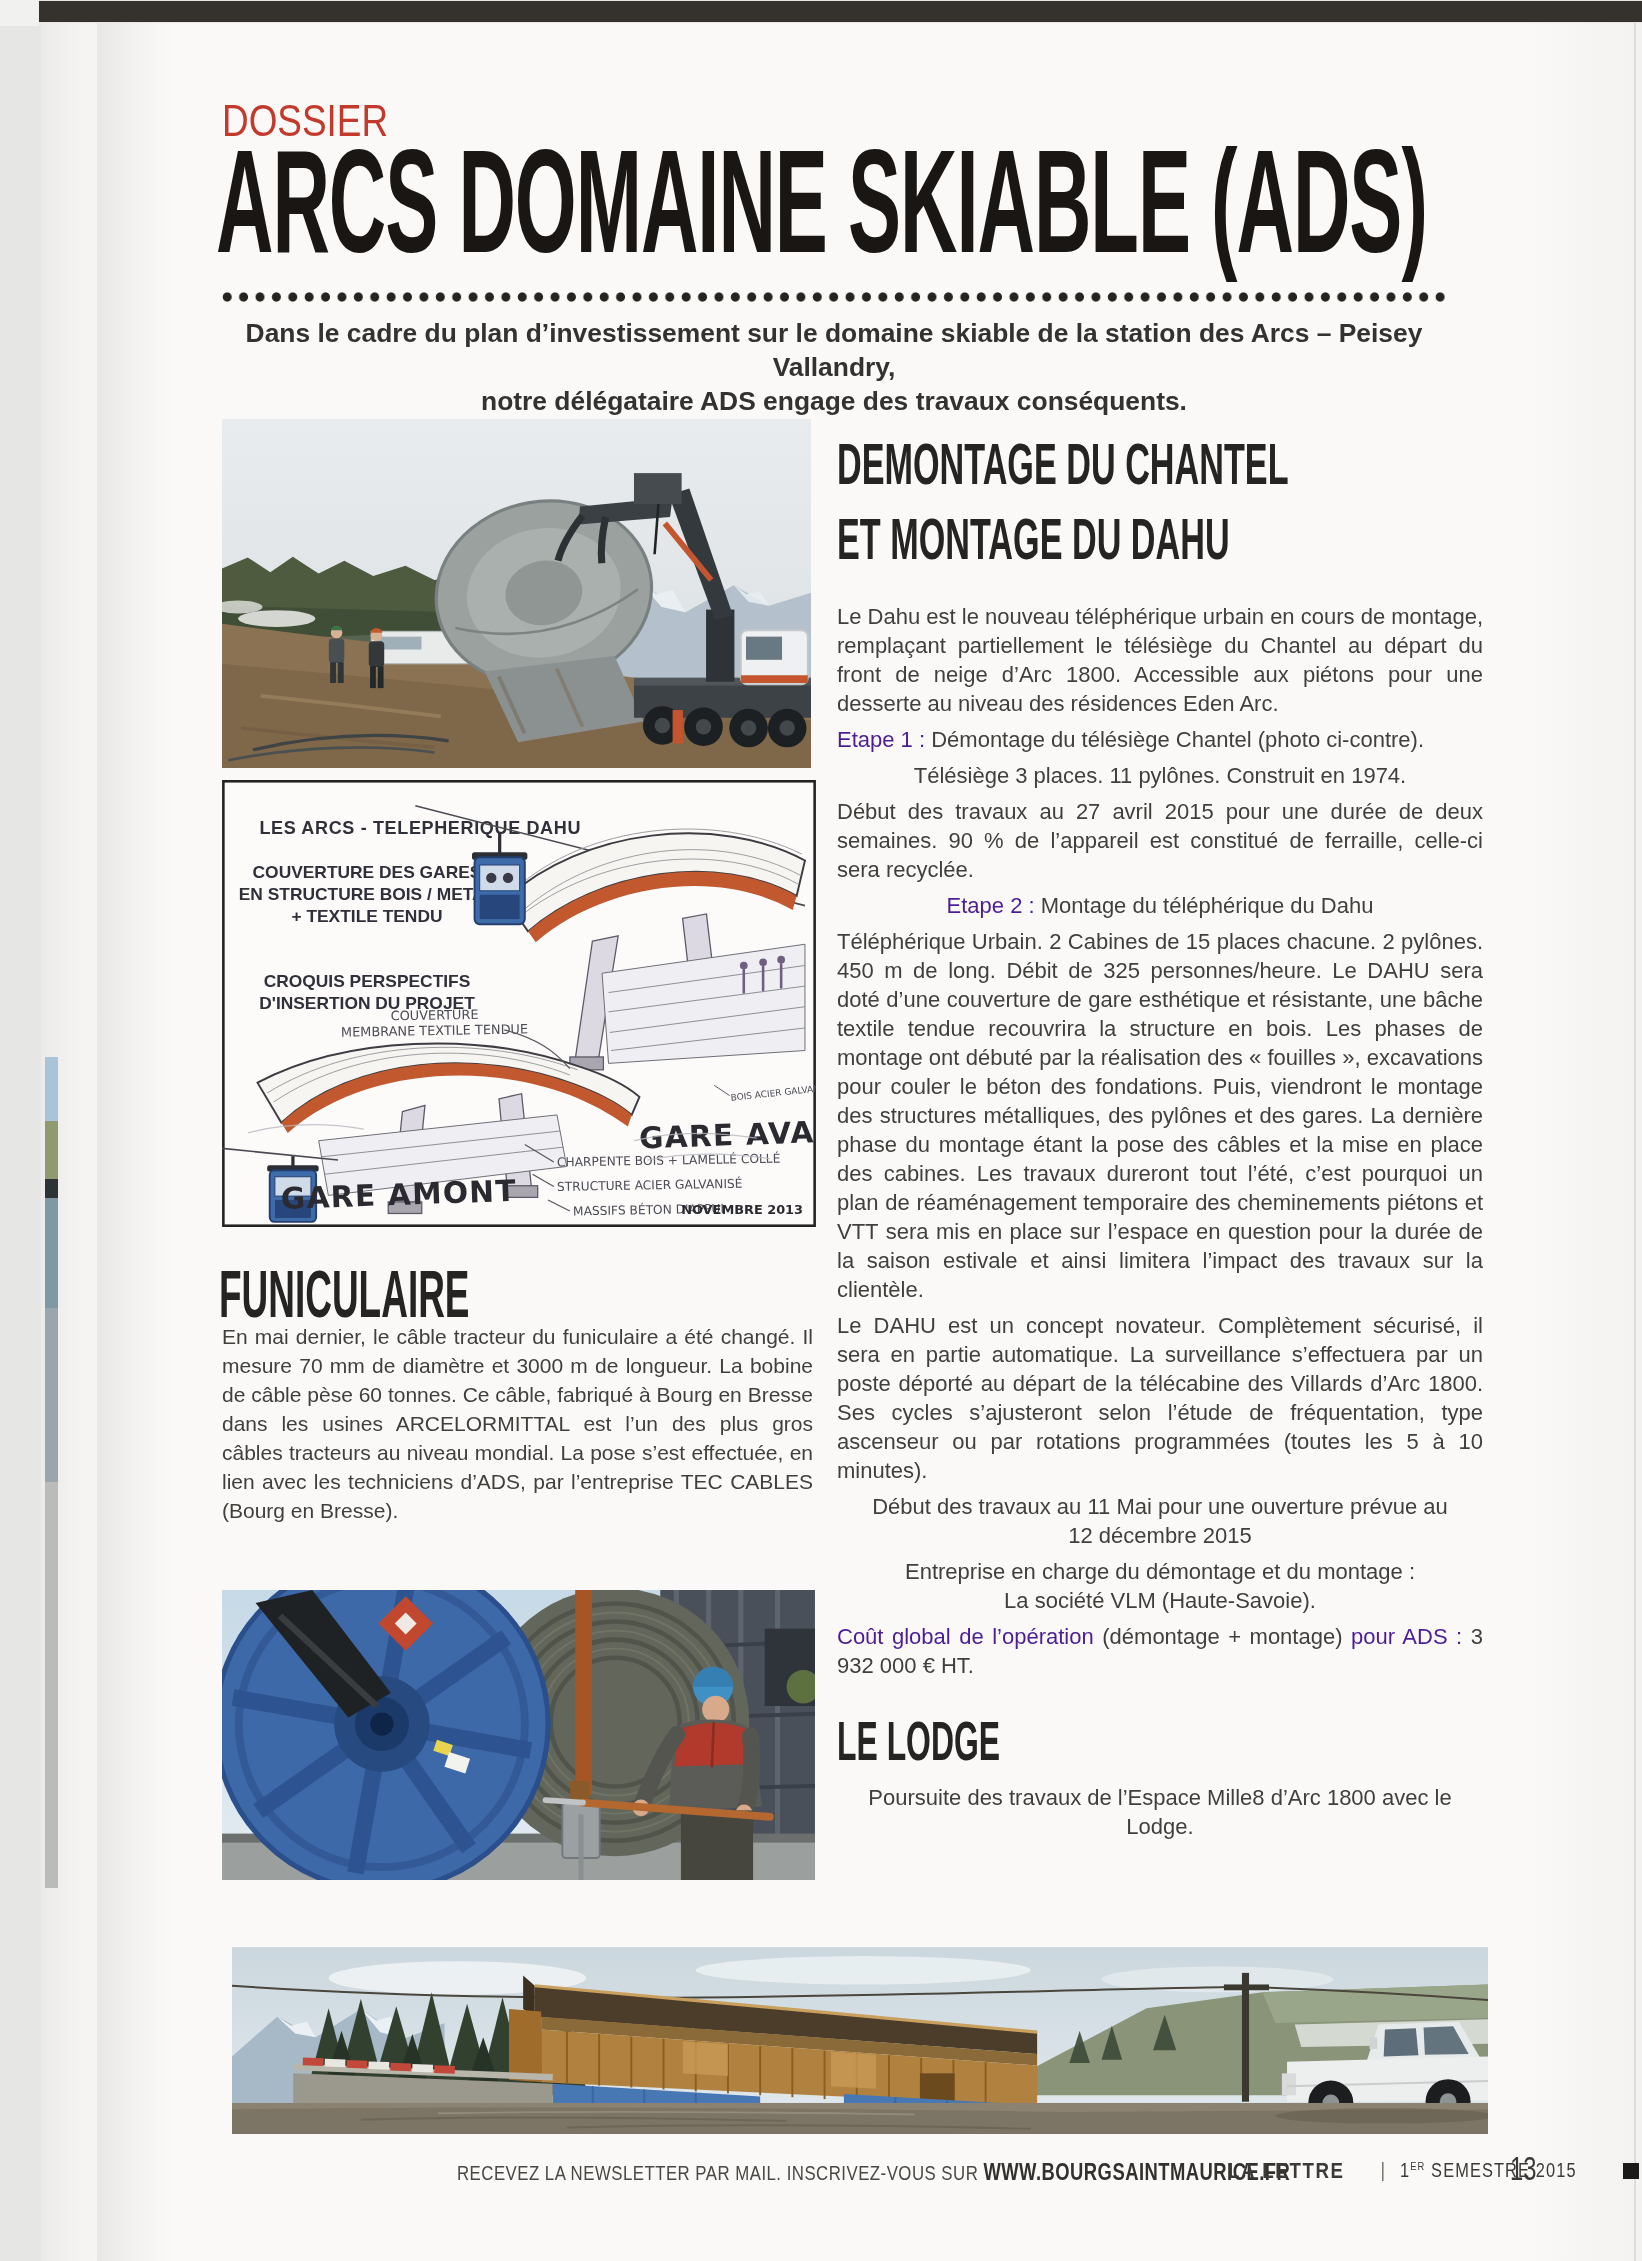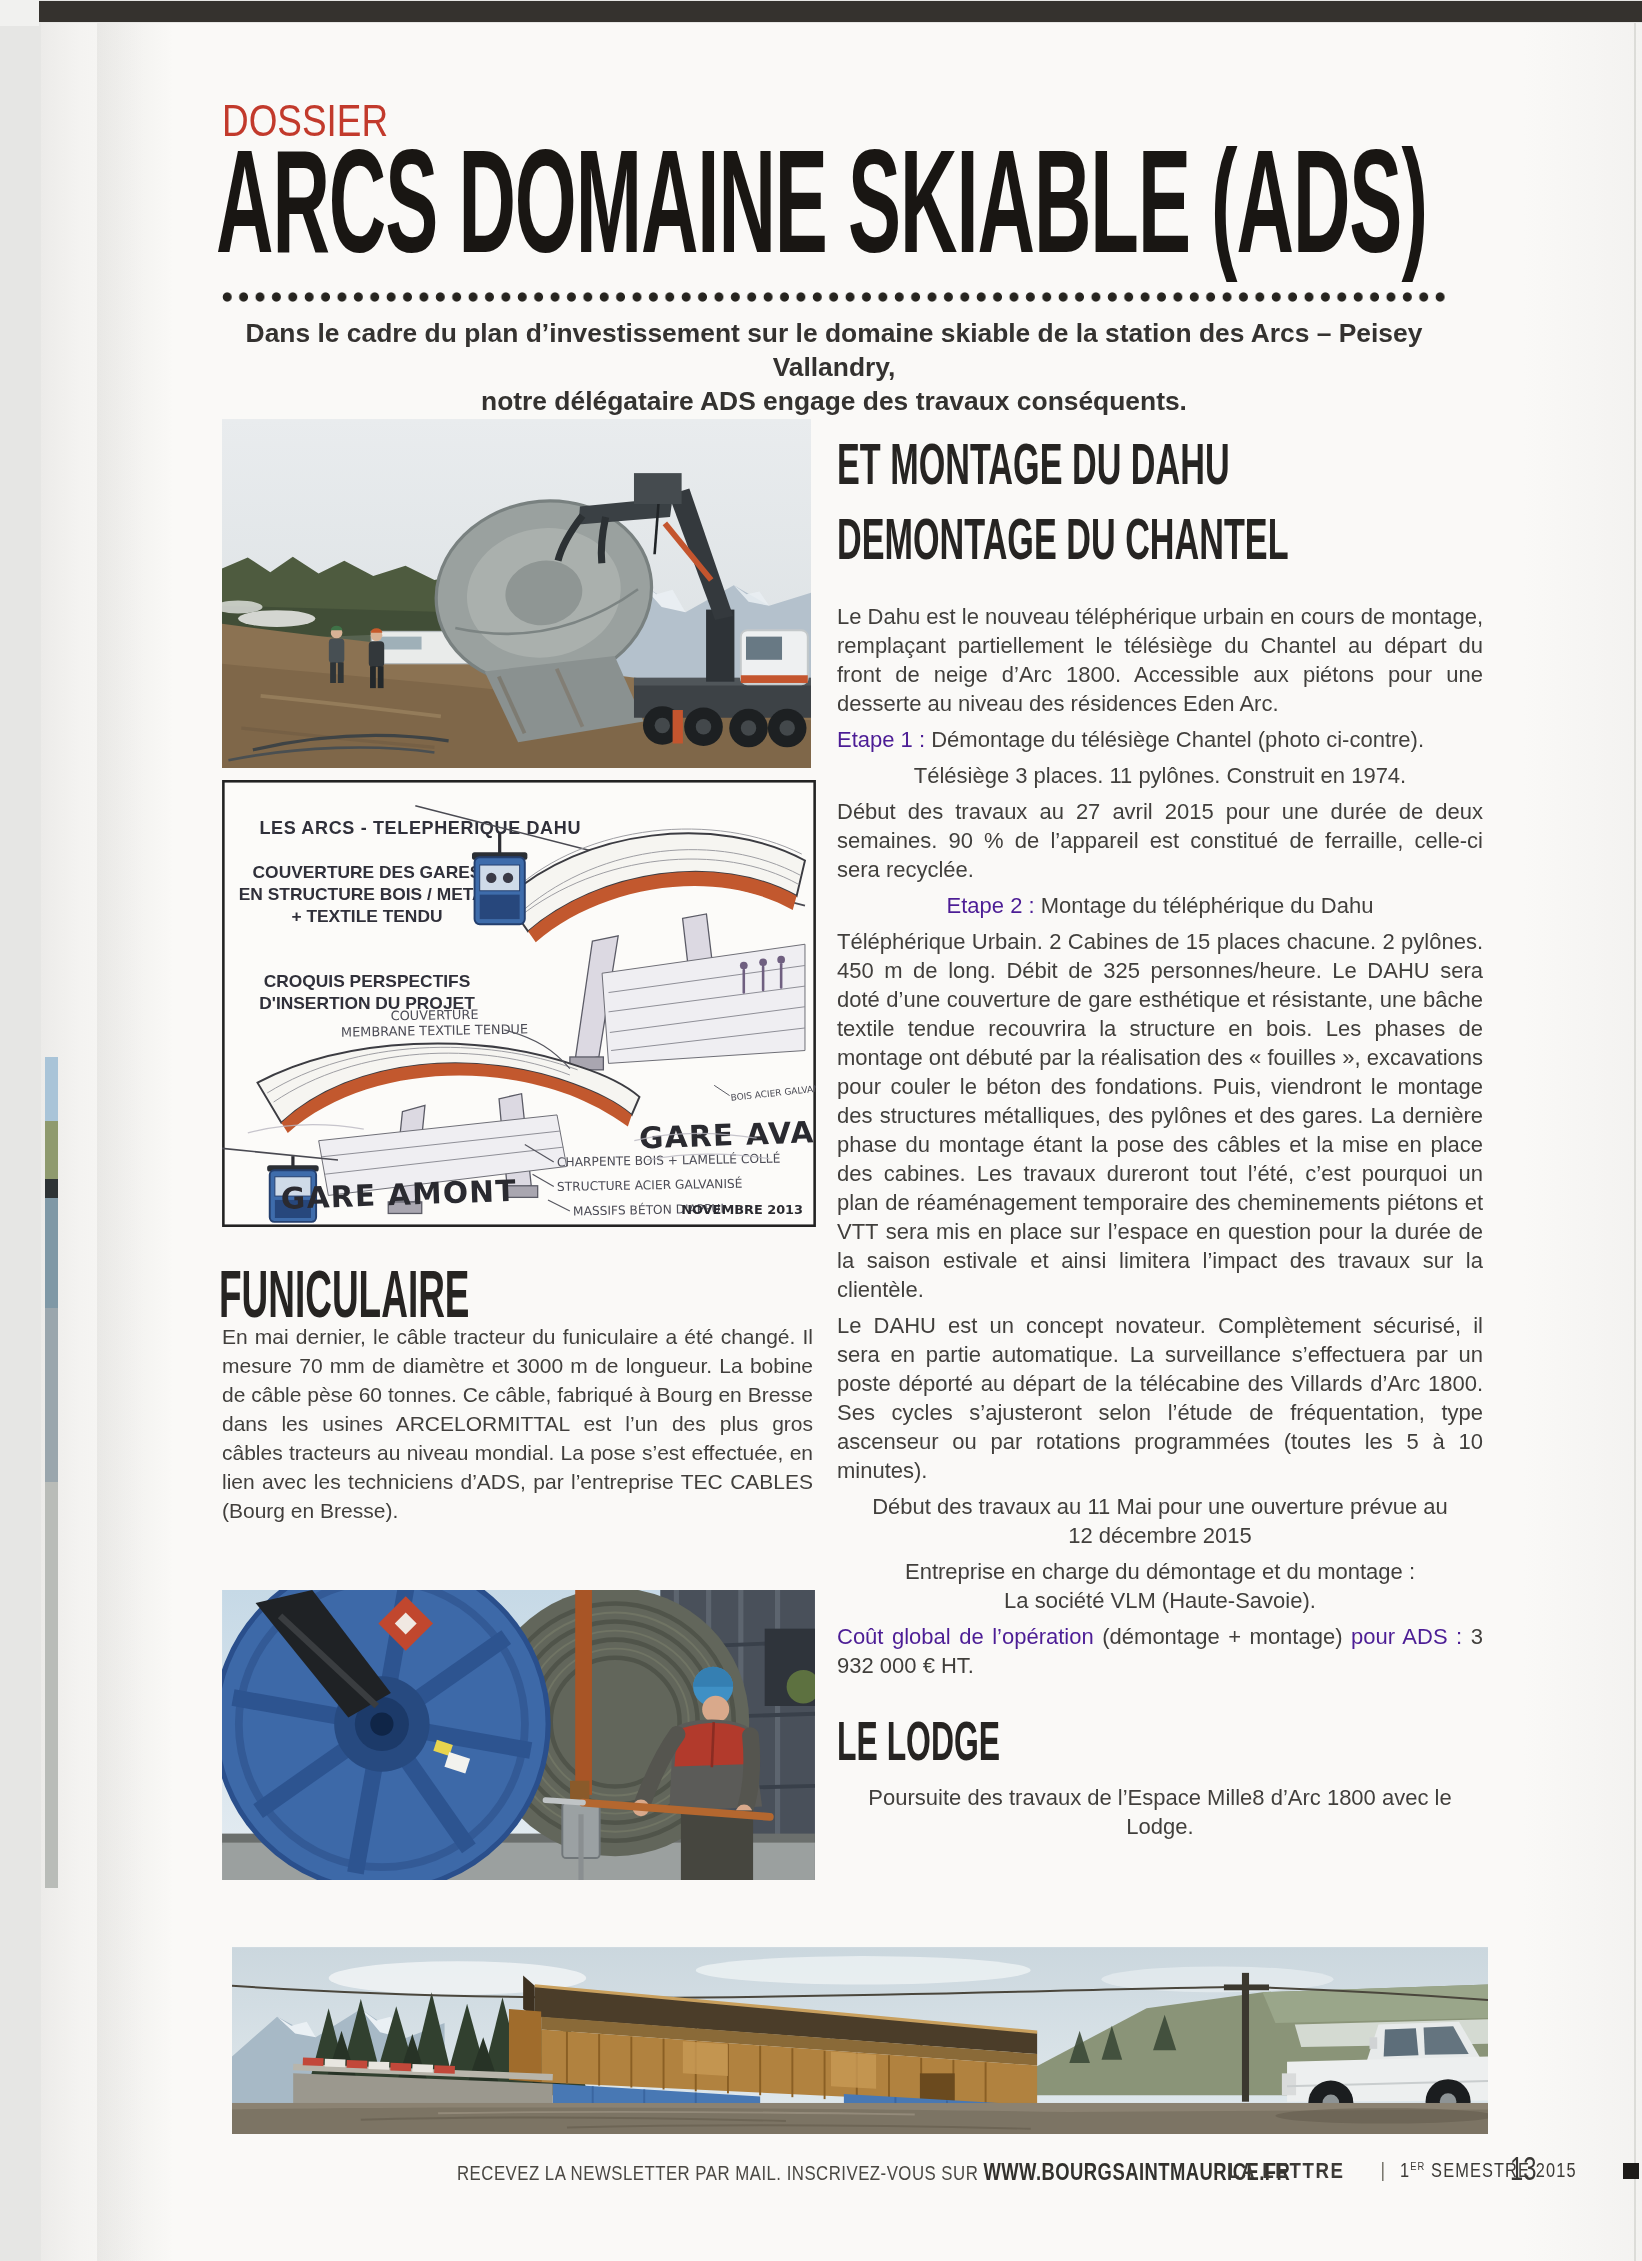--- a/index.html
+++ b/index.html
@@ -351,22 +351,22 @@
     <circle cx="650" cy="338" r="13" fill="#d9a98b"></circle>
     <circle cx="810" cy="346" r="13" fill="#d9a98b"></circle>
     <rect x="712" y="342" width="112" height="108" fill="#46463f"></rect>
     <path d="M560,330 L850,352" stroke="#b4672f" stroke-width="12" stroke-linecap="round"></path>
     <path d="M560,330 L502,326" stroke="#c0c4c6" stroke-width="9" stroke-linecap="round"></path>
   </g>
 </svg>
 
 <div class="abs rcol">
   <div class="rcol-h section-h">
+    <div><span class="cond">DEMONTAGE DU CHANTEL</span></div>
     <div><span class="cond">ET MONTAGE DU DAHU</span></div>
-    <div><span class="cond">DEMONTAGE DU CHANTEL</span></div>
   </div>
   <p class="body-text">Le Dahu est le nouveau téléphérique urbain en cours de montage, remplaçant partiellement le télésiège du Chantel au départ du front de neige d’Arc 1800. Accessible aux piétons pour une desserte au niveau des résidences Eden Arc.</p>
   <p class="body-text"><span class="lead">Etape 1 :</span><span> Démontage du télésiège Chantel (photo ci-contre).</span></p>
   <p class="body-text noj">Télésiège 3 places. 11 pylônes. Construit en 1974.</p>
   <p class="body-text">Début des travaux au 27 avril 2015 pour une durée de deux semaines. 90 % de l’appareil est constitué de ferraille, celle-ci sera recyclée.</p>
   <p class="body-text noj"><span class="lead">Etape 2 :</span><span> Montage du téléphérique du Dahu</span></p>
   <p class="body-text">Téléphérique Urbain. 2 Cabines de 15 places chacune. 2 pylônes. 450 m de long. Débit de 325 personnes/heure. Le DAHU sera doté d’une couverture de gare esthétique et résistante, une bâche textile tendue recouvrira la structure en bois. Les phases de montage ont débuté par la réalisation des « fouilles », excavations pour couler le béton des fondations. Puis, viendront le montage des structures métalliques, des pylônes et des gares. La dernière phase du montage étant la pose des câbles et la mise en place des cabines. Les travaux dureront tout l’été, c’est pourquoi un plan de réaménagement temporaire des cheminements piétons et VTT sera mis en place sur l’espace en question pour la durée de la saison estivale et ainsi limitera l’impact des travaux sur la clientèle.</p>
   <p class="body-text">Le DAHU est un concept novateur. Complètement sécurisé, il sera en partie automatique. La surveillance s’effectuera par un poste déporté au départ de la télécabine des Villards d’Arc 1800. Ses cycles s’ajusteront selon l’étude de fréquentation, type ascenseur ou par rotations programmées (toutes les 5 à 10 minutes).</p>
   <p class="body-text noj">
     <span style="display:block">Début des travaux au 11 Mai pour une ouverture prévue au</span>

